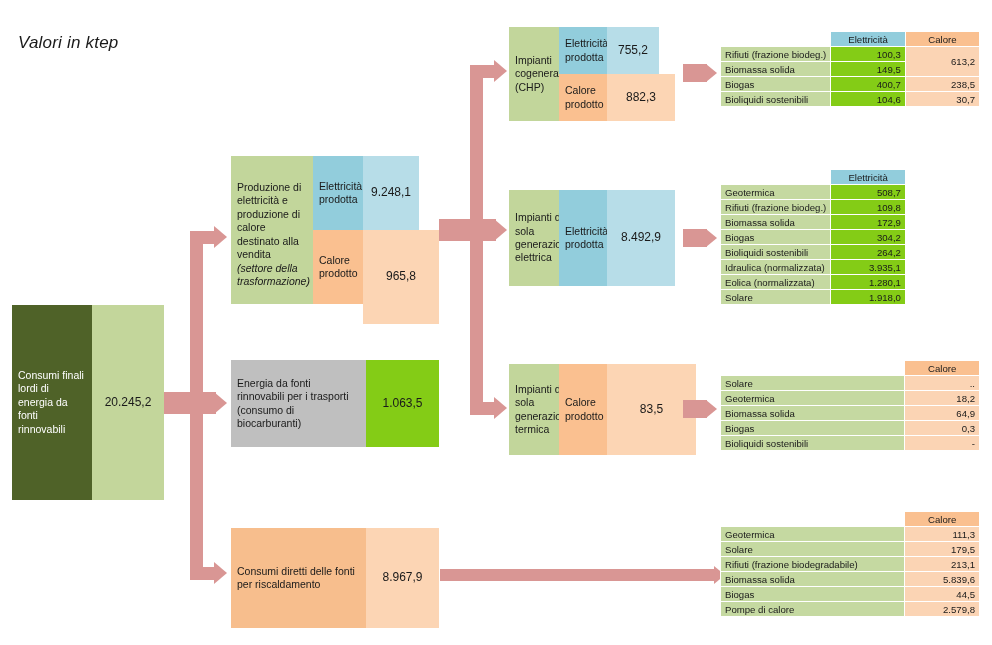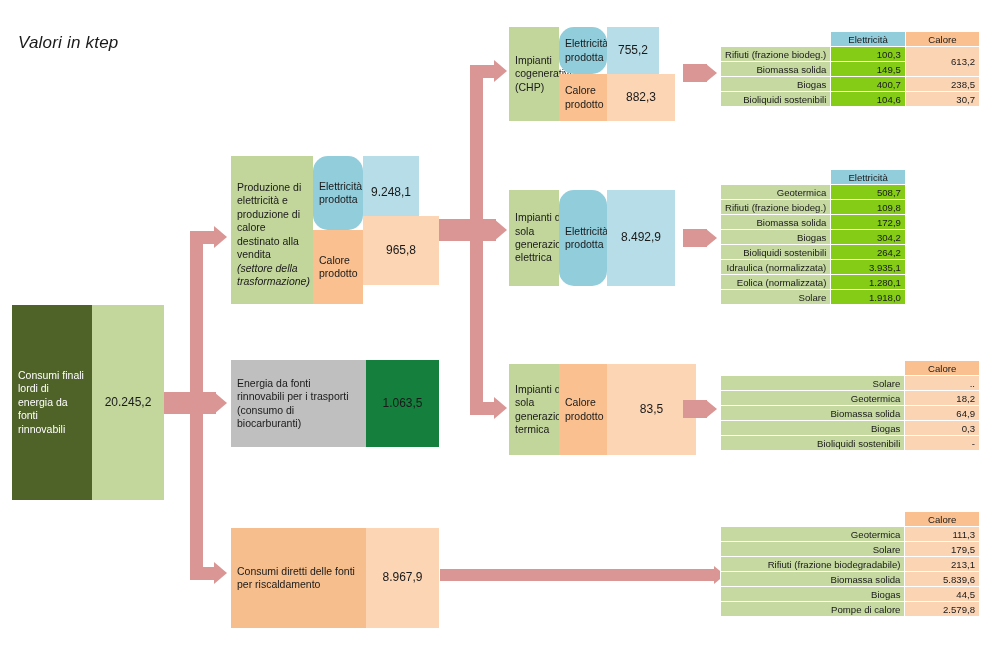--- a/index.html
+++ b/index.html
@@ -25,26 +25,26 @@
     display:flex;align-items:center;
     font-size:10.5px;line-height:1.28;
     padding:0 6px;
   }
   .cell.num{justify-content:center;font-size:12px;}
   .cell.lbl{justify-content:flex-start;}
 
   .g-dark{background:#4F6228;color:#ffffff;}
   .g-light{background:#C3D69B;}
   .g-mid{background:#C2D69B;}
-  .blue-dk{background:#92CDDC;border-radius:15px;}
+  .blue-dk{background:#92CDDC;}
   .blue-lt{background:#B7DDE8;}
   .or-dk{background:#FAC090;}
   .or-lt{background:#FCD5B4;}
   .gray-dk{background:#BFBFBF;}
-  .gray-lt{background:#15803d;}
+  .gray-lt{background:#84cc16;}
   .or-mid{background:#F7BE8D;}
 
   
   .arrow{position:absolute;}
   .arr-body{position:absolute;background:#D99694;}
   .arr-head{
     position:absolute;width:0;height:0;
     border-top:11px solid transparent;
     border-bottom:11px solid transparent;
     border-left:13px solid #D99694;
@@ -64,21 +64,21 @@
     font-weight:400;
     white-space:nowrap;
     height:15px;
     box-sizing:border-box;
   }
   .dtable th{
     text-align:center;font-size:9.6px;
   }
   .th-el{background:#92CDDC;}
   .th-ca{background:#FAC090;}
-  .td-name{background:#C5D9A1;text-align:right;}
+  .td-name{background:#C5D9A1;text-align:left;}
   .td-el{background:#84cc16;text-align:right;}
   .td-ca{background:#FBD4B4;text-align:right;}
   .td-blank{background:transparent;border:none;}
 </style>
 </head>
 <body>
 
 <div id="stage">
 
   <div class="abs title">Valori in ktep</div>
@@ -102,21 +102,21 @@
     <div class="arr-head" style="left:214px;top:562px;"></div>
   </div>
 
   <div class="cell lbl g-mid" style="left:231px;top:156px;width:82px;height:148px;display:block;padding-top:25px;">
     <span>Produzione di elettricità e produzione di calore destinato alla vendita</span>
     <span style="font-style:italic;">(settore della trasformazione)</span>
   </div>
   <div class="cell lbl blue-dk" style="left:313px;top:156px;width:50px;height:74px;">Elettricità prodotta</div>
   <div class="cell num blue-lt" style="left:363px;top:156px;width:56px;height:74px;">9.248,1</div>
   <div class="cell lbl or-dk" style="left:313px;top:230px;width:50px;height:74px;">Calore prodotto</div>
-  <div class="cell num or-lt" style="left:363px;top:216px;width:76px;height:69px;">965,8</div>
+  <div class="cell num or-lt" style="left:363px;top:230px;width:76px;height:94px;">965,8</div>
 
   <div class="cell lbl gray-dk" style="left:231px;top:360px;width:135px;height:87px;">Energia da fonti rinnovabili per i trasporti (consumo di biocarburanti)</div>
   <div class="cell num gray-lt" style="left:366px;top:360px;width:73px;height:87px;">1.063,5</div>
 
   <div class="cell lbl or-mid" style="left:231px;top:528px;width:135px;height:100px;">Consumi diretti delle fonti per riscaldamento</div>
   <div class="cell num or-lt" style="left:366px;top:528px;width:73px;height:100px;">8.967,9</div>
 
   <div class="arrow">
 
     <div class="arr-body" style="left:439px;top:219px;width:45px;height:22px;"></div>

